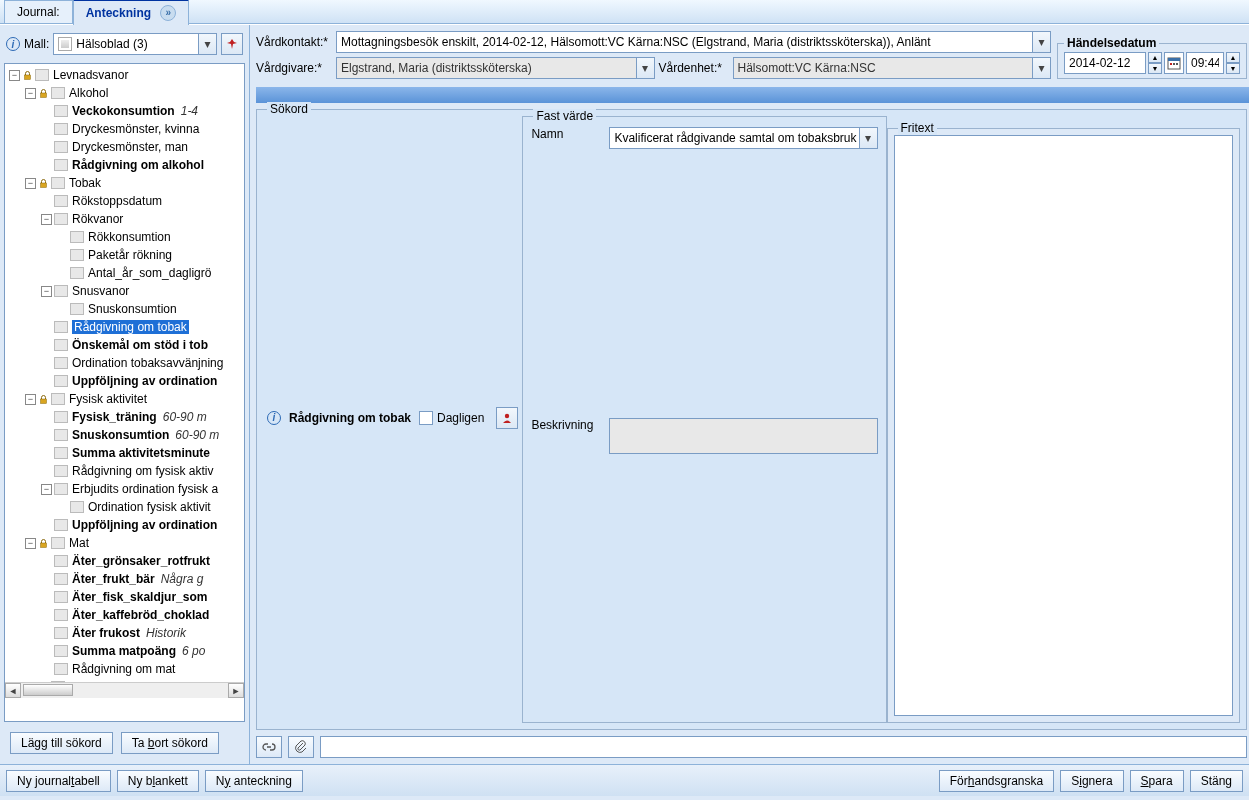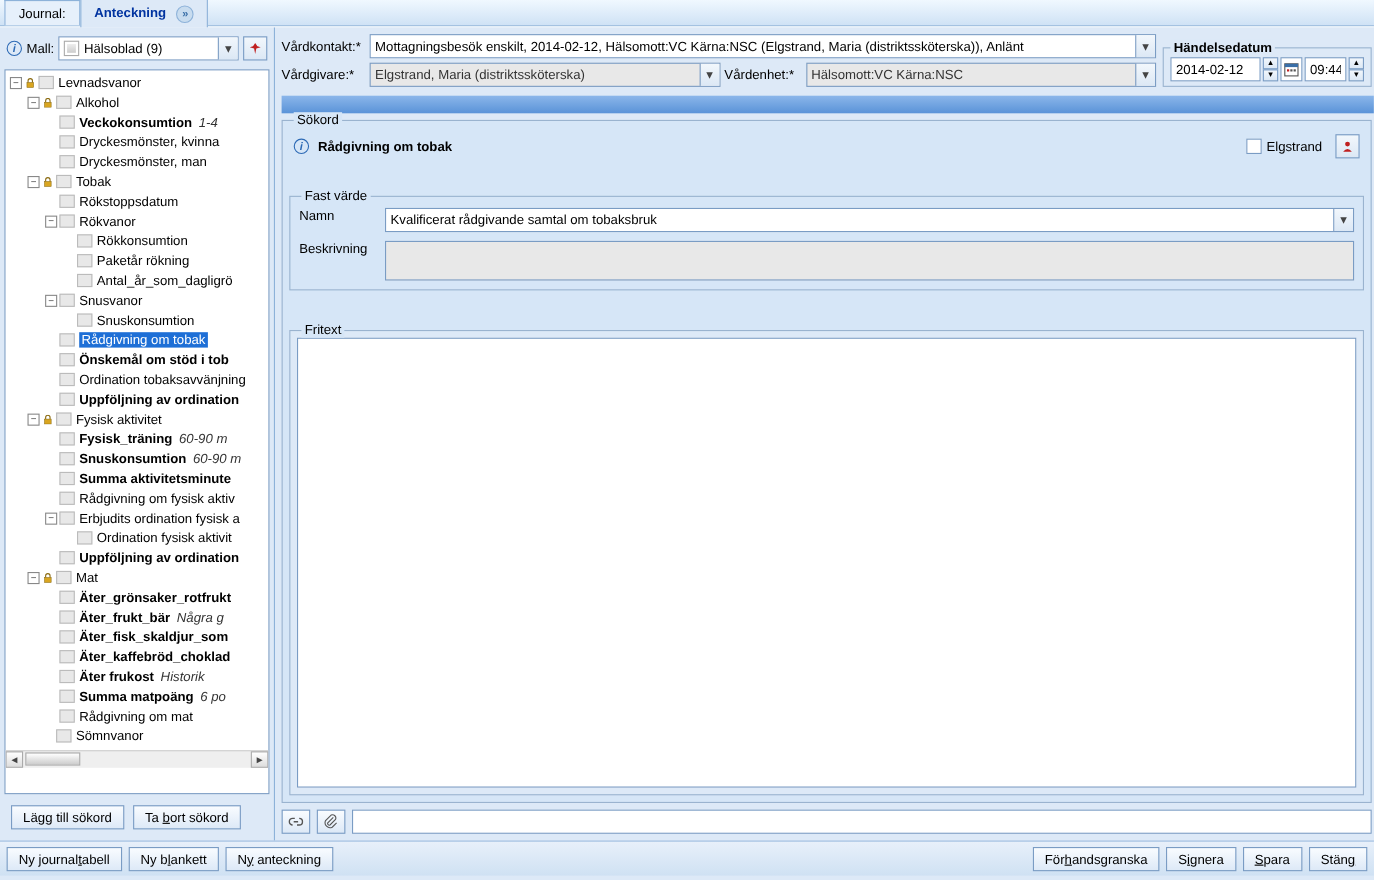--- a/index.html
+++ b/index.html
@@ -60,21 +60,21 @@
 .hdate-row { display:flex; gap:2px; }
 .date-input { width:82px; height:22px; border:1px solid #7A9CC4; background:#fff; padding:0 4px; }
 .spinner { width:14px; height:22px; display:flex; flex-direction:column; }
 .spinner div { flex:1; border:1px solid #7A9CC4; background:linear-gradient(#F2F7FC,#DCE8F5); font-size:7px; display:flex; align-items:center; justify-content:center; }
 .cal-ico { width:20px; height:22px; border:1px solid #7A9CC4; background:#fff; display:flex; align-items:center; justify-content:center; }
 .cal-ico svg { width:14px; height:14px; }
 .time-input { width:38px; height:22px; border:1px solid #7A9CC4; background:#fff; padding:0 4px; }
 
 .blue-bar { height:16px; background:linear-gradient(#8BB6EA,#5A93D8); margin-top:8px; }
 
-.sokord-box { border:1px solid #9AB3CF; margin: 6px 2px 0 0; padding:6px; position:relative; flex:1; display:flex; flex-direction:column; min-height:0; background:#D6E6F7;gap:24px; }
+.sokord-box { border:1px solid #9AB3CF; margin: 6px 2px 0 0; padding:6px; position:relative; flex:1; display:flex; flex-direction:row; min-height:0; background:#D6E6F7; }
 .sokord-box > .legend { position:absolute; top:-8px; left:10px; background:#D6E6F7; padding:0 3px; }
 .sokord-head { display:flex; align-items:center; gap:8px; padding: 6px 4px 10px 4px; }
 .sokord-title { font-weight:bold; color:#000; }
 .historik { margin-left:auto; display:flex; align-items:center; gap:4px; }
 .hist-chk { width:14px; height:14px; border:1px solid #7A9CC4; background:#fff; }
 
 .fast-box { border:1px solid #9AB3CF; padding:10px 8px 8px 8px; position:relative; display:grid; grid-template-columns: 72px 1fr; gap:8px 6px; background:#D6E6F7; }
 .fast-box .legend { position:absolute; top:-8px; left:10px; background:#D6E6F7; padding:0 3px; }
 .readonly-area { height:36px; border:1px solid #7A9CC4; background:#E8E8E8; }
 
@@ -103,21 +103,21 @@
 </div>
 
 <div class="main-layout">
 
   <div class="left-panel">
     <div class="mall-bar">
       <span class="info-icon">i</span>
       <span class="mall-label">Mall:</span>
       <div class="mall-select">
         <span class="icon"></span>
-        <span>Hälsoblad (9)</span>
+        <span>Hälsoblad (3)</span>
         <span class="chev">▾</span>
       </div>
       <div class="pin-btn">
         <svg viewBox="0 0 12 12">
             <path d="M6 1 L8 4 L11 5 L7 6 L6 11 L5 6 L1 5 L4 4 Z" fill="#C02020"></path>
           </svg>
       </div>
     </div>
 
     <div class="tree-wrap">
@@ -157,20 +157,26 @@
             <span class="sp" style="width:32px"></span>
             <span class="sp" style="width:13px"></span>
             <span class="node-ico"></span>
             <span class="lbl">Dryckesmönster, kvinna</span>
           </div>
           <div class="tree-row">
             <span class="sp" style="width:32px"></span>
             <span class="sp" style="width:13px"></span>
             <span class="node-ico"></span>
             <span class="lbl">Dryckesmönster, man</span>
+          </div>
+          <div class="tree-row">
+            <span class="sp" style="width:32px"></span>
+            <span class="sp" style="width:13px"></span>
+            <span class="node-ico"></span>
+            <span class="lbl bold">Rådgivning om alkohol</span>
           </div>
           <div class="tree-row">
             <span class="sp" style="width:16px"></span>
             <span class="togg">−</span>
             <span class="lock">
               <svg viewBox="0 0 9 9">
                 <rect x="1.5" y="4" width="6" height="4.5" fill="#D9A520" stroke="#8A6A10" stroke-width="0.5"></rect>
                 <path d="M2.5 4 V2.5 A2 2 0 0 1 6.5 2.5 V4" fill="none" stroke="#8A6A10" stroke-width="1"></path>
               </svg>
             </span>
@@ -426,21 +432,21 @@
 
     <div class="blue-bar"></div>
 
     <div class="sokord-box">
       <div class="legend">Sökord</div>
       <div class="sokord-head">
         <span class="info-icon">i</span>
         <span class="sokord-title">Rådgivning om tobak</span>
         <div class="historik">
           <div class="hist-chk"></div>
-          <span>Elgstrand</span>
+          <span>Dagligen</span>
           <div class="pin-btn" style="margin-left:8px">
             <svg viewBox="0 0 12 12">
                 <circle cx="6" cy="4" r="2.2" fill="#C02020"></circle>
                 <path d="M2 11 Q6 6 10 11 Z" fill="#C02020"></path>
               </svg>
           </div>
         </div>
       </div>
 
       <div class="fast-box">

